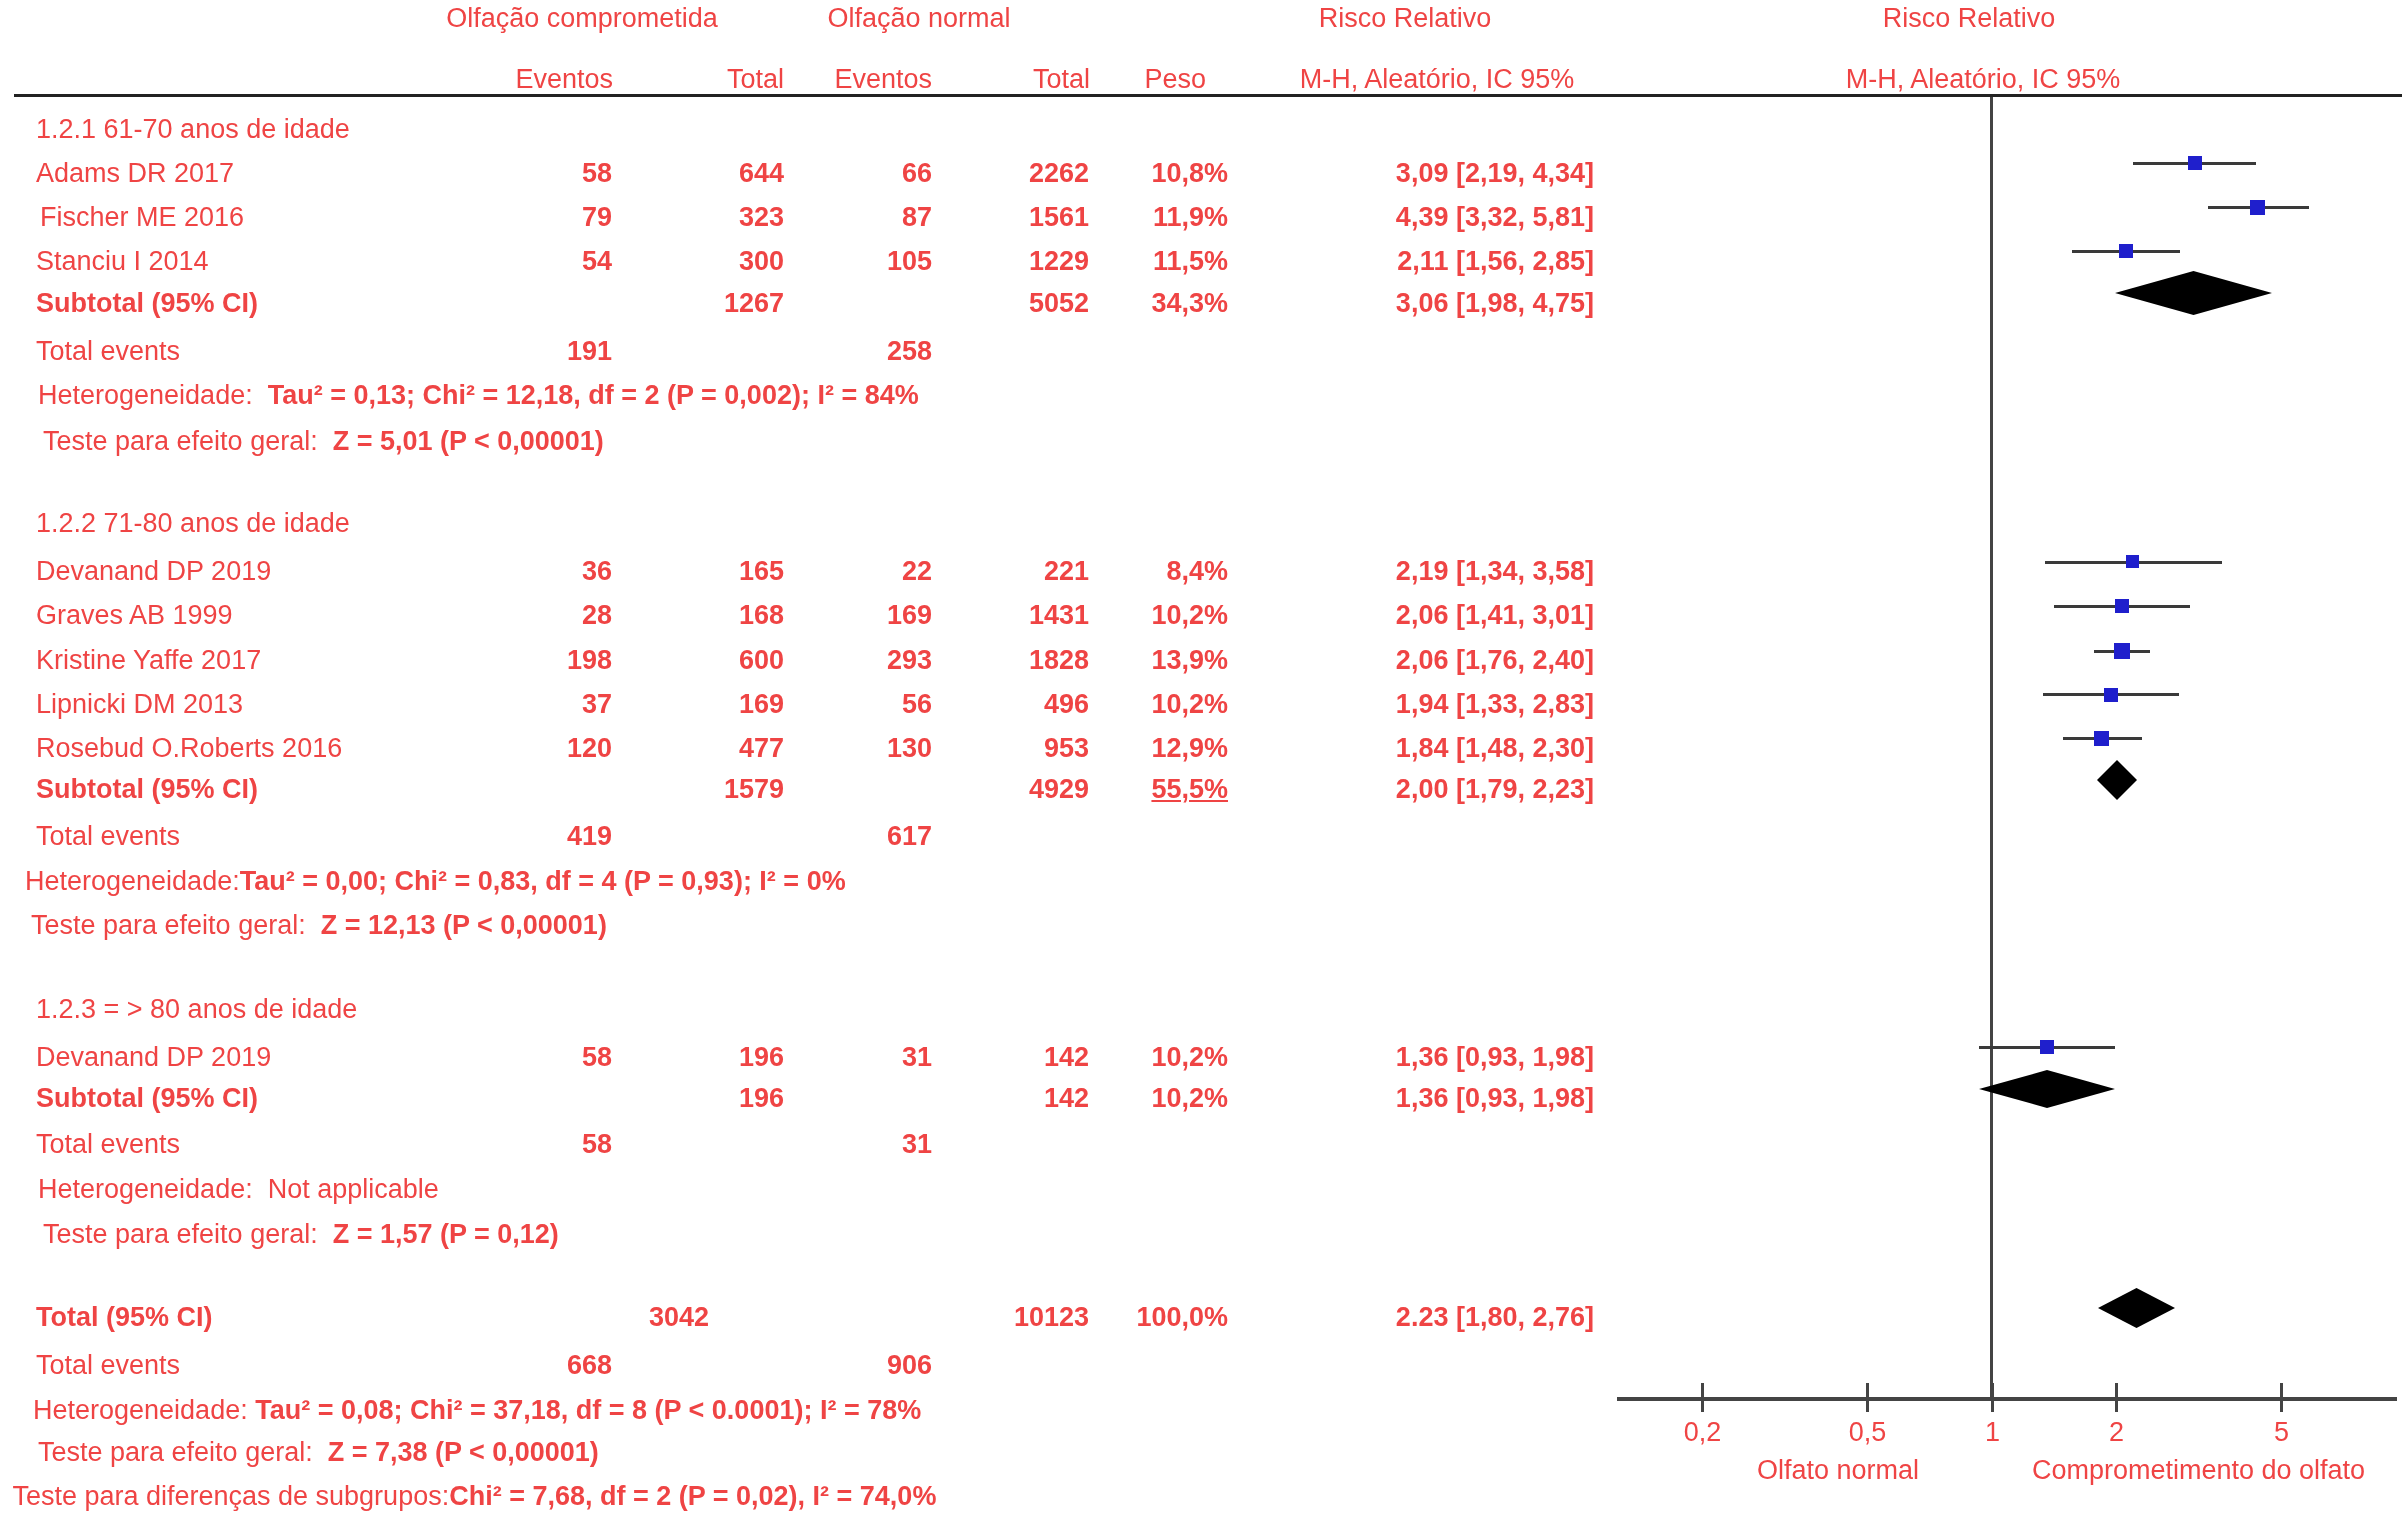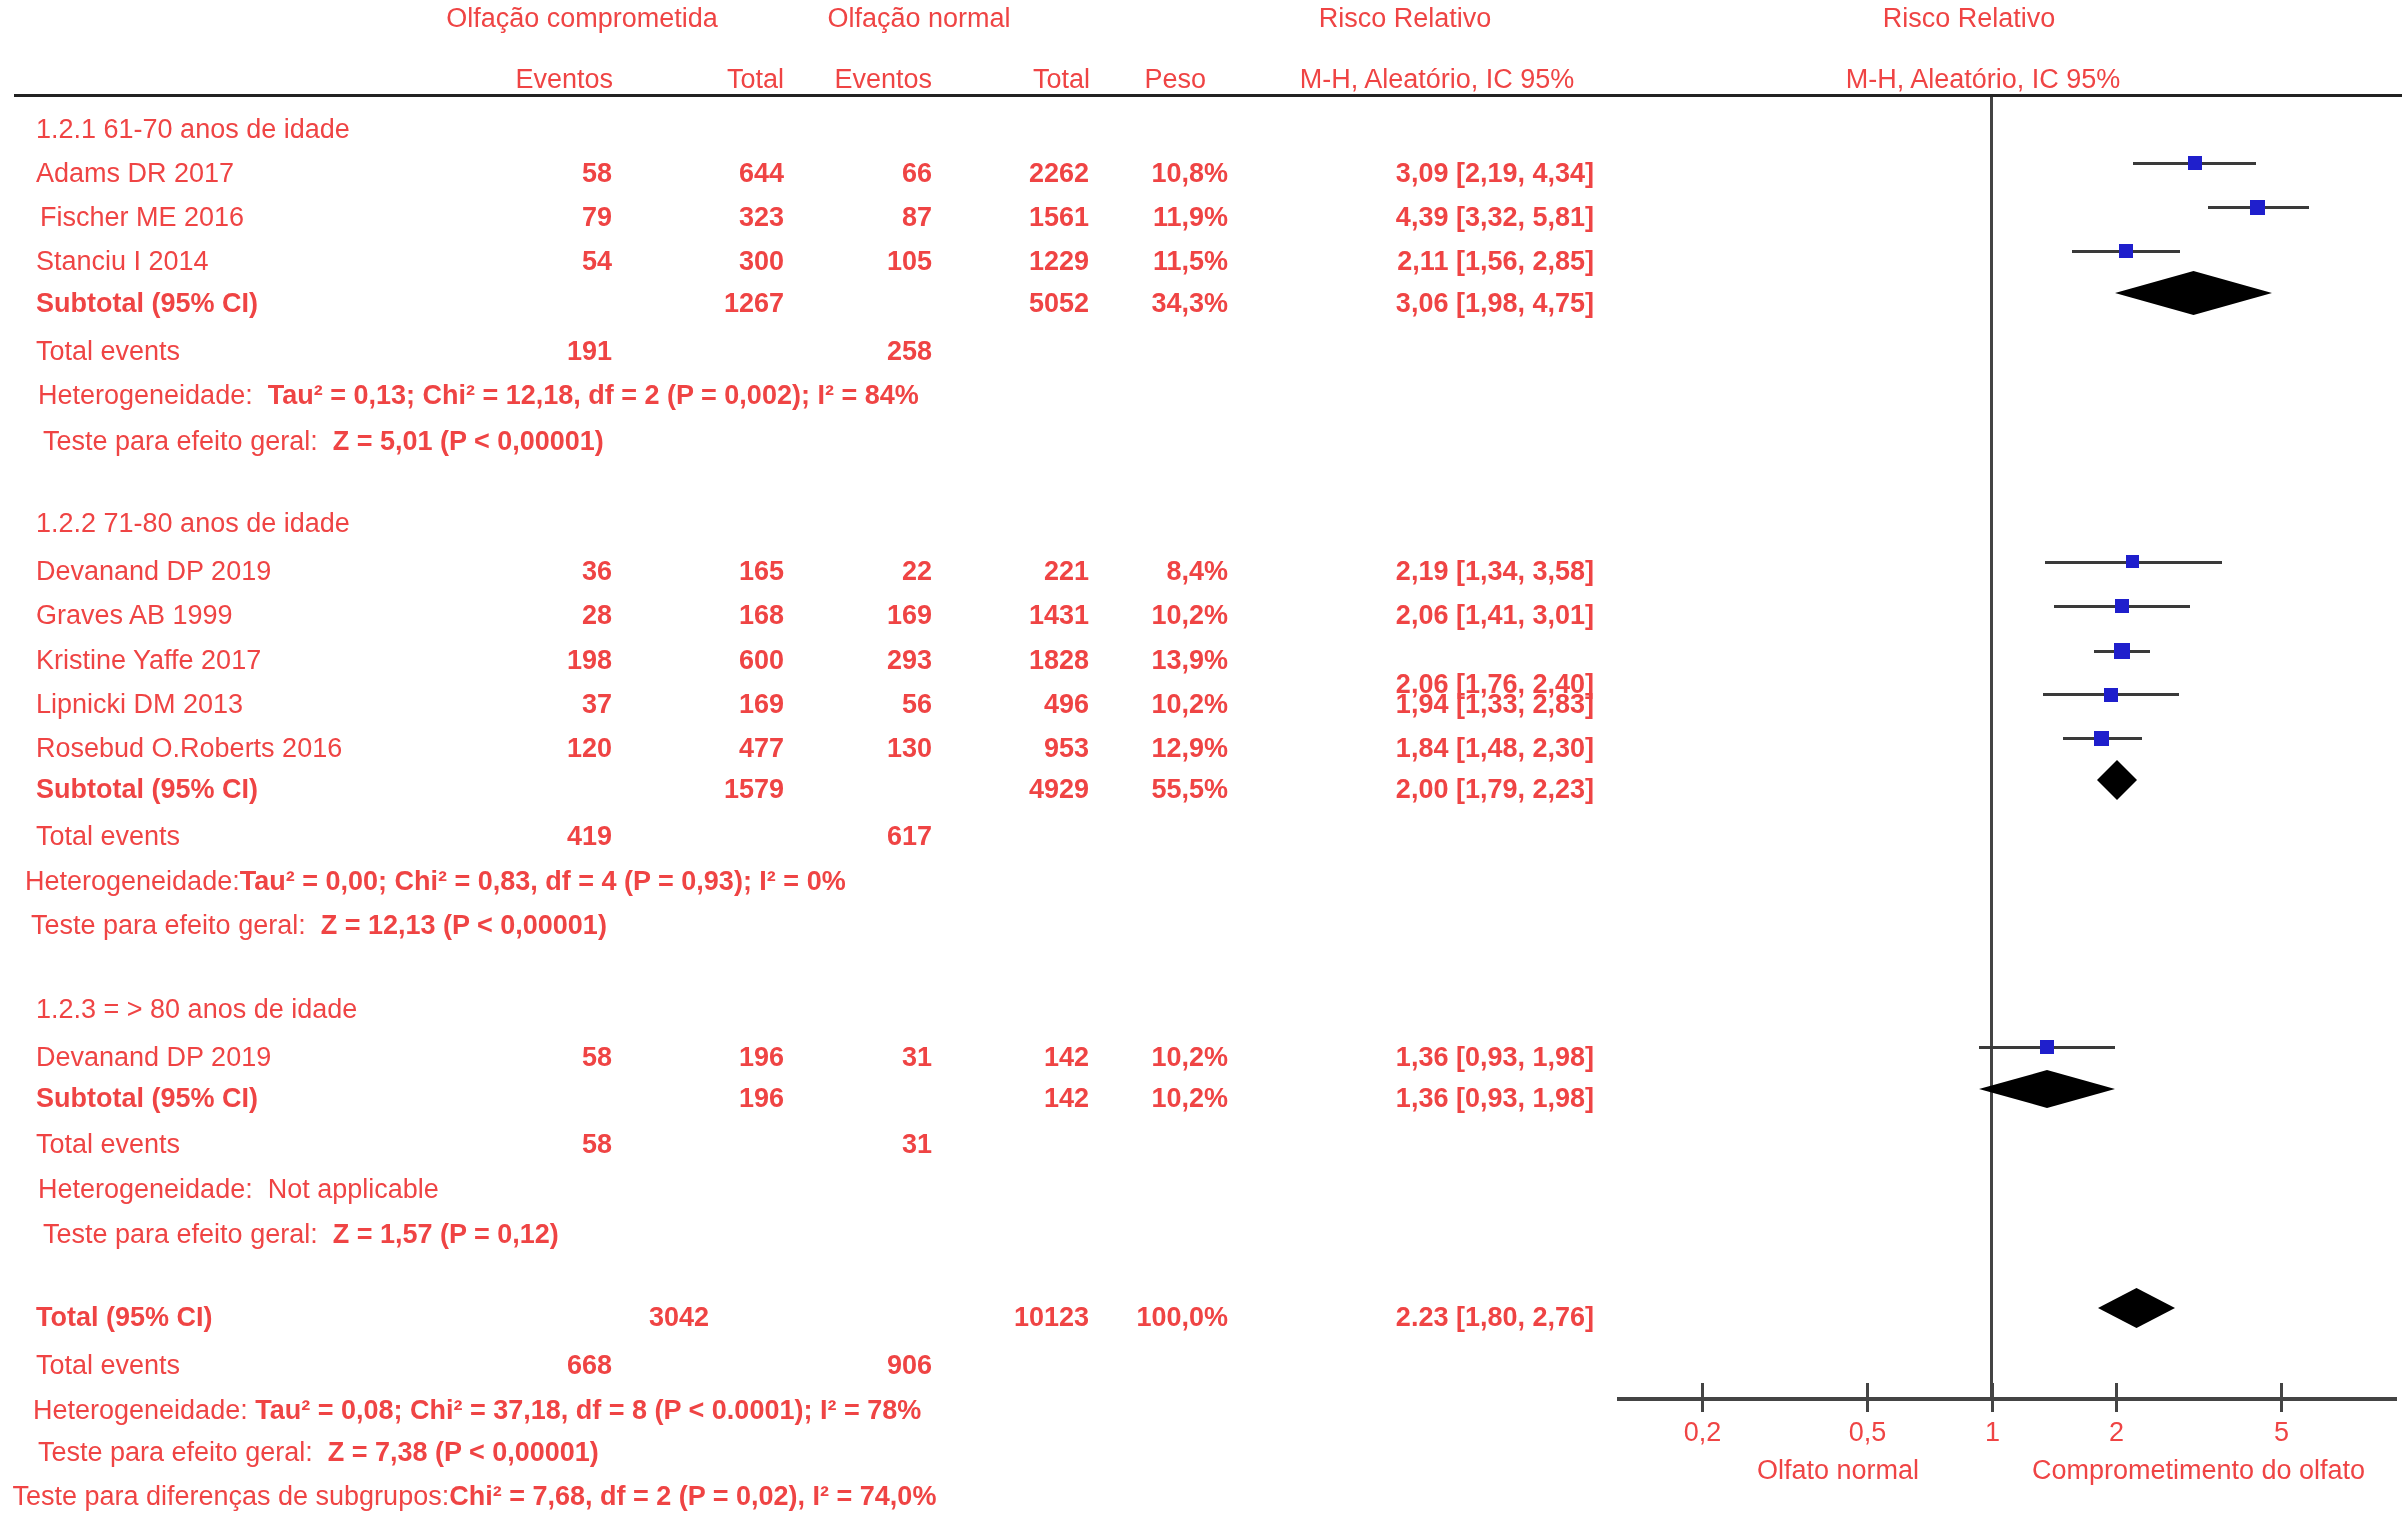--- a/index.html
+++ b/index.html
@@ -101,21 +101,21 @@
       <div class="abs r b" style="left: 1018px; top: 599px; width: 210px;">10,2%</div>
       <div class="abs r b" style="left: 1288px; top: 599px; width: 306px;">2,06 [1,41, 3,01]</div>
       <div class="ci" style="left: 2054px; top: 605px; width: 136px; height: 2.9px;"></div>
       <div class="sq" style="left: 2115px; top: 599px; width: 14.3px; height: 14.3px;"></div>
       <div class="abs" style="left: 36px; top: 644px; width: 401px;">Kristine Yaffe 2017</div>
       <div class="abs r b" style="left: 402px; top: 644px; width: 210px;">198</div>
       <div class="abs r b" style="left: 574px; top: 644px; width: 210px;">600</div>
       <div class="abs r b" style="left: 722px; top: 644px; width: 210px;">293</div>
       <div class="abs r b" style="left: 879px; top: 644px; width: 210px;">1828</div>
       <div class="abs r b" style="left: 1018px; top: 644px; width: 210px;">13,9%</div>
-      <div class="abs r b" style="left: 1288px; top: 644px; width: 306px; margin-top: 24px;">2,06 [1,76, 2,40]</div>
+      <div class="abs r b" style="left: 1288px; top: 644px; width: 306px;">2,06 [1,76, 2,40]</div>
       <div class="ci" style="left: 2094px; top: 650px; width: 56px; height: 2.9px;"></div>
       <div class="sq" style="left: 2114px; top: 643px; width: 16.3px; height: 16.3px;"></div>
       <div class="abs" style="left: 36px; top: 688px; width: 401px;">Lipnicki DM 2013</div>
       <div class="abs r b" style="left: 402px; top: 688px; width: 210px;">37</div>
       <div class="abs r b" style="left: 574px; top: 688px; width: 210px;">169</div>
       <div class="abs r b" style="left: 722px; top: 688px; width: 210px;">56</div>
       <div class="abs r b" style="left: 879px; top: 688px; width: 210px;">496</div>
       <div class="abs r b" style="left: 1018px; top: 688px; width: 210px;">10,2%</div>
       <div class="abs r b" style="left: 1288px; top: 688px; width: 306px;">1,94 [1,33, 2,83]</div>
       <div class="ci" style="left: 2043px; top: 693px; width: 136px; height: 2.9px;"></div>
@@ -125,21 +125,21 @@
       <div class="abs r b" style="left: 574px; top: 732px; width: 210px;">477</div>
       <div class="abs r b" style="left: 722px; top: 732px; width: 210px;">130</div>
       <div class="abs r b" style="left: 879px; top: 732px; width: 210px;">953</div>
       <div class="abs r b" style="left: 1018px; top: 732px; width: 210px;">12,9%</div>
       <div class="abs r b" style="left: 1288px; top: 732px; width: 306px;">1,84 [1,48, 2,30]</div>
       <div class="ci" style="left: 2063px; top: 737px; width: 79px; height: 2.9px;"></div>
       <div class="sq" style="left: 2094px; top: 731px; width: 15.3px; height: 15.3px;"></div>
       <div class="abs b" style="left: 36px; top: 773px; width: 401px;">Subtotal (95% CI)</div>
       <div class="abs r b" style="left: 574px; top: 773px; width: 210px;">1579</div>
       <div class="abs r b" style="left: 879px; top: 773px; width: 210px;">4929</div>
-      <div class="abs r b" style="left: 1018px; top: 773px; width: 210px;">55,5%</div>
+      <div class="abs r b" style="left: 1018px; top: 773px; width: 210px; text-decoration: underline;">55,5%</div>
       <div class="abs r b" style="left: 1288px; top: 773px; width: 306px;">2,00 [1,79, 2,23]</div>
       <div class="dia" style="left: 2097px; top: 760px; width: 40px; height: 40px;"></div>
       <div class="abs" style="left: 36px; top: 820px; width: 401px;">Total events</div>
       <div class="abs r b" style="left: 402px; top: 820px; width: 210px;">419</div>
       <div class="abs r b" style="left: 722px; top: 820px; width: 210px;">617</div>
       <div class="abs" style="left: 25px; top: 865px; width: 1434px;"><span>Heterogeneidade:</span><span class="b">Tau² = 0,00; Chi² = 0,83, df = 4 (P = 0,93); I² = 0%</span></div>
       <div class="abs" style="left: 31px; top: 909px; width: 1434px;"><span>Teste para efeito geral:  </span><span class="b">Z = 12,13 (P &lt; 0,00001)</span></div>
       <div class="abs" style="left: 36px; top: 993px; width: 593px;">1.2.3 = &gt; 80 anos de idade</div>
       <div class="abs" style="left: 36px; top: 1041px; width: 401px;">Devanand DP 2019</div>
       <div class="abs r b" style="left: 402px; top: 1041px; width: 210px;">58</div>

